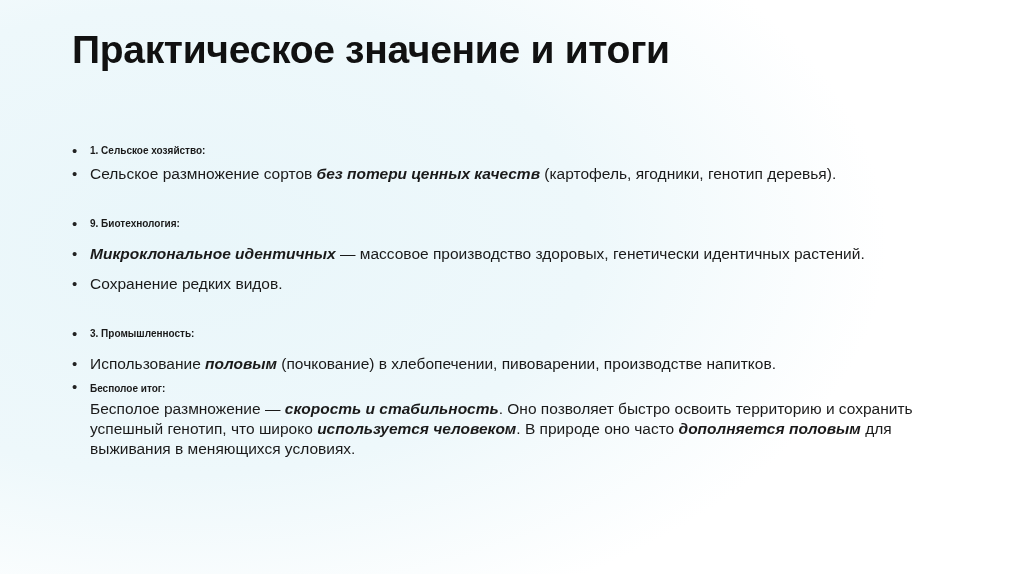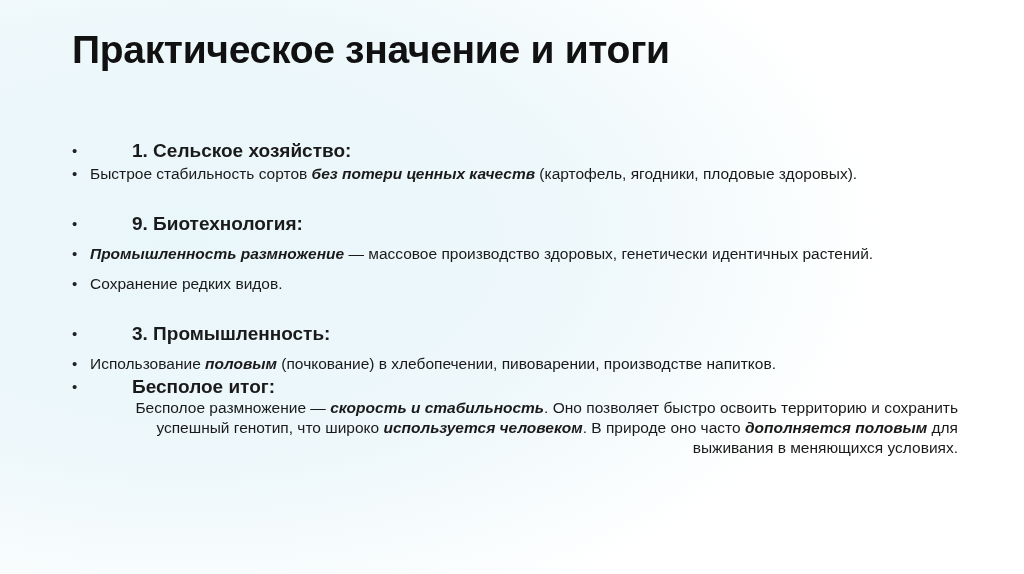--- a/index.html
+++ b/index.html
@@ -60,22 +60,21 @@
     color: #1a1a1a;
   }
   .bullet-text b {
     font-weight: bold;
     font-style: italic;
   }
   .spacer-lg { height: 27px; }
   .spacer-sm { height: 7px; }
   .heading-text {
     font-weight: bold;
-    font-size: 19px;
-    margin-left: 42px;
+    font-size: 10px;
   }
   .final-block {
     margin-top: 0px;
   }
   .final-body {
     font-size: 15.5px;
     line-height: 20px;
     color: #1a1a1a;
   }
 </style>
@@ -87,33 +86,33 @@
   <div class="title">Практическое значение и итоги</div>
 
   <div class="content">
 
     <div class="bullet-row">
       <span class="bullet-dot">•</span>
       <span class="bullet-text heading-text">1. Сельское хозяйство:</span>
     </div>
     <div class="bullet-row">
       <span class="bullet-dot">•</span>
-      <span class="bullet-text"><span>Быстрое стабильность сортов </span><b>без потери ценных качеств</b><span> (картофель, ягодники, плодовые здоровых).</span></span>
+      <span class="bullet-text"><span>Сельское размножение сортов </span><b>без потери ценных качеств</b><span> (картофель, ягодники, генотип деревья).</span></span>
     </div>
 
     <div class="spacer-lg"></div>
 
     <div class="bullet-row">
       <span class="bullet-dot">•</span>
       <span class="bullet-text heading-text">9. Биотехнология:</span>
     </div>
     <div class="spacer-sm"></div>
     <div class="bullet-row">
       <span class="bullet-dot">•</span>
-      <span class="bullet-text"><b>Промышленность размножение</b><span> — массовое производство здоровых, генетически идентичных растений.</span></span>
+      <span class="bullet-text"><b>Микроклональное идентичных</b><span> — массовое производство здоровых, генетически идентичных растений.</span></span>
     </div>
     <div class="spacer-sm"></div>
     <div class="bullet-row">
       <span class="bullet-dot">•</span>
       <span class="bullet-text"><span>Сохранение редких видов.</span></span>
     </div>
 
     <div class="spacer-lg"></div>
 
     <div class="bullet-row">
@@ -123,18 +122,18 @@
     <div class="spacer-sm"></div>
     <div class="bullet-row">
       <span class="bullet-dot">•</span>
       <span class="bullet-text"><span>Использование </span><b>половым</b><span> (почкование) в хлебопечении, пивоварении, производстве напитков.</span></span>
     </div>
 
     <div class="bullet-row final-block">
       <span class="bullet-dot">•</span>
       <span class="bullet-text">
         <span class="heading-text">Бесполое итог:</span>
-        <span class="final-body" style="display:block;text-align:right;"><span>Бесполое размножение — </span><b>скорость и стабильность</b><span>. Оно позволяет быстро освоить территорию и сохранить успешный генотип, что широко </span><b>используется человеком</b><span>. В природе оно часто </span><b>дополняется половым</b><span> для выживания в меняющихся условиях.</span></span>
+        <span class="final-body" style="display:block;"><span>Бесполое размножение — </span><b>скорость и стабильность</b><span>. Оно позволяет быстро освоить территорию и сохранить успешный генотип, что широко </span><b>используется человеком</b><span>. В природе оно часто </span><b>дополняется половым</b><span> для выживания в меняющихся условиях.</span></span>
       </span>
     </div>
 
   </div>
 </div>
 
 </body></html>

